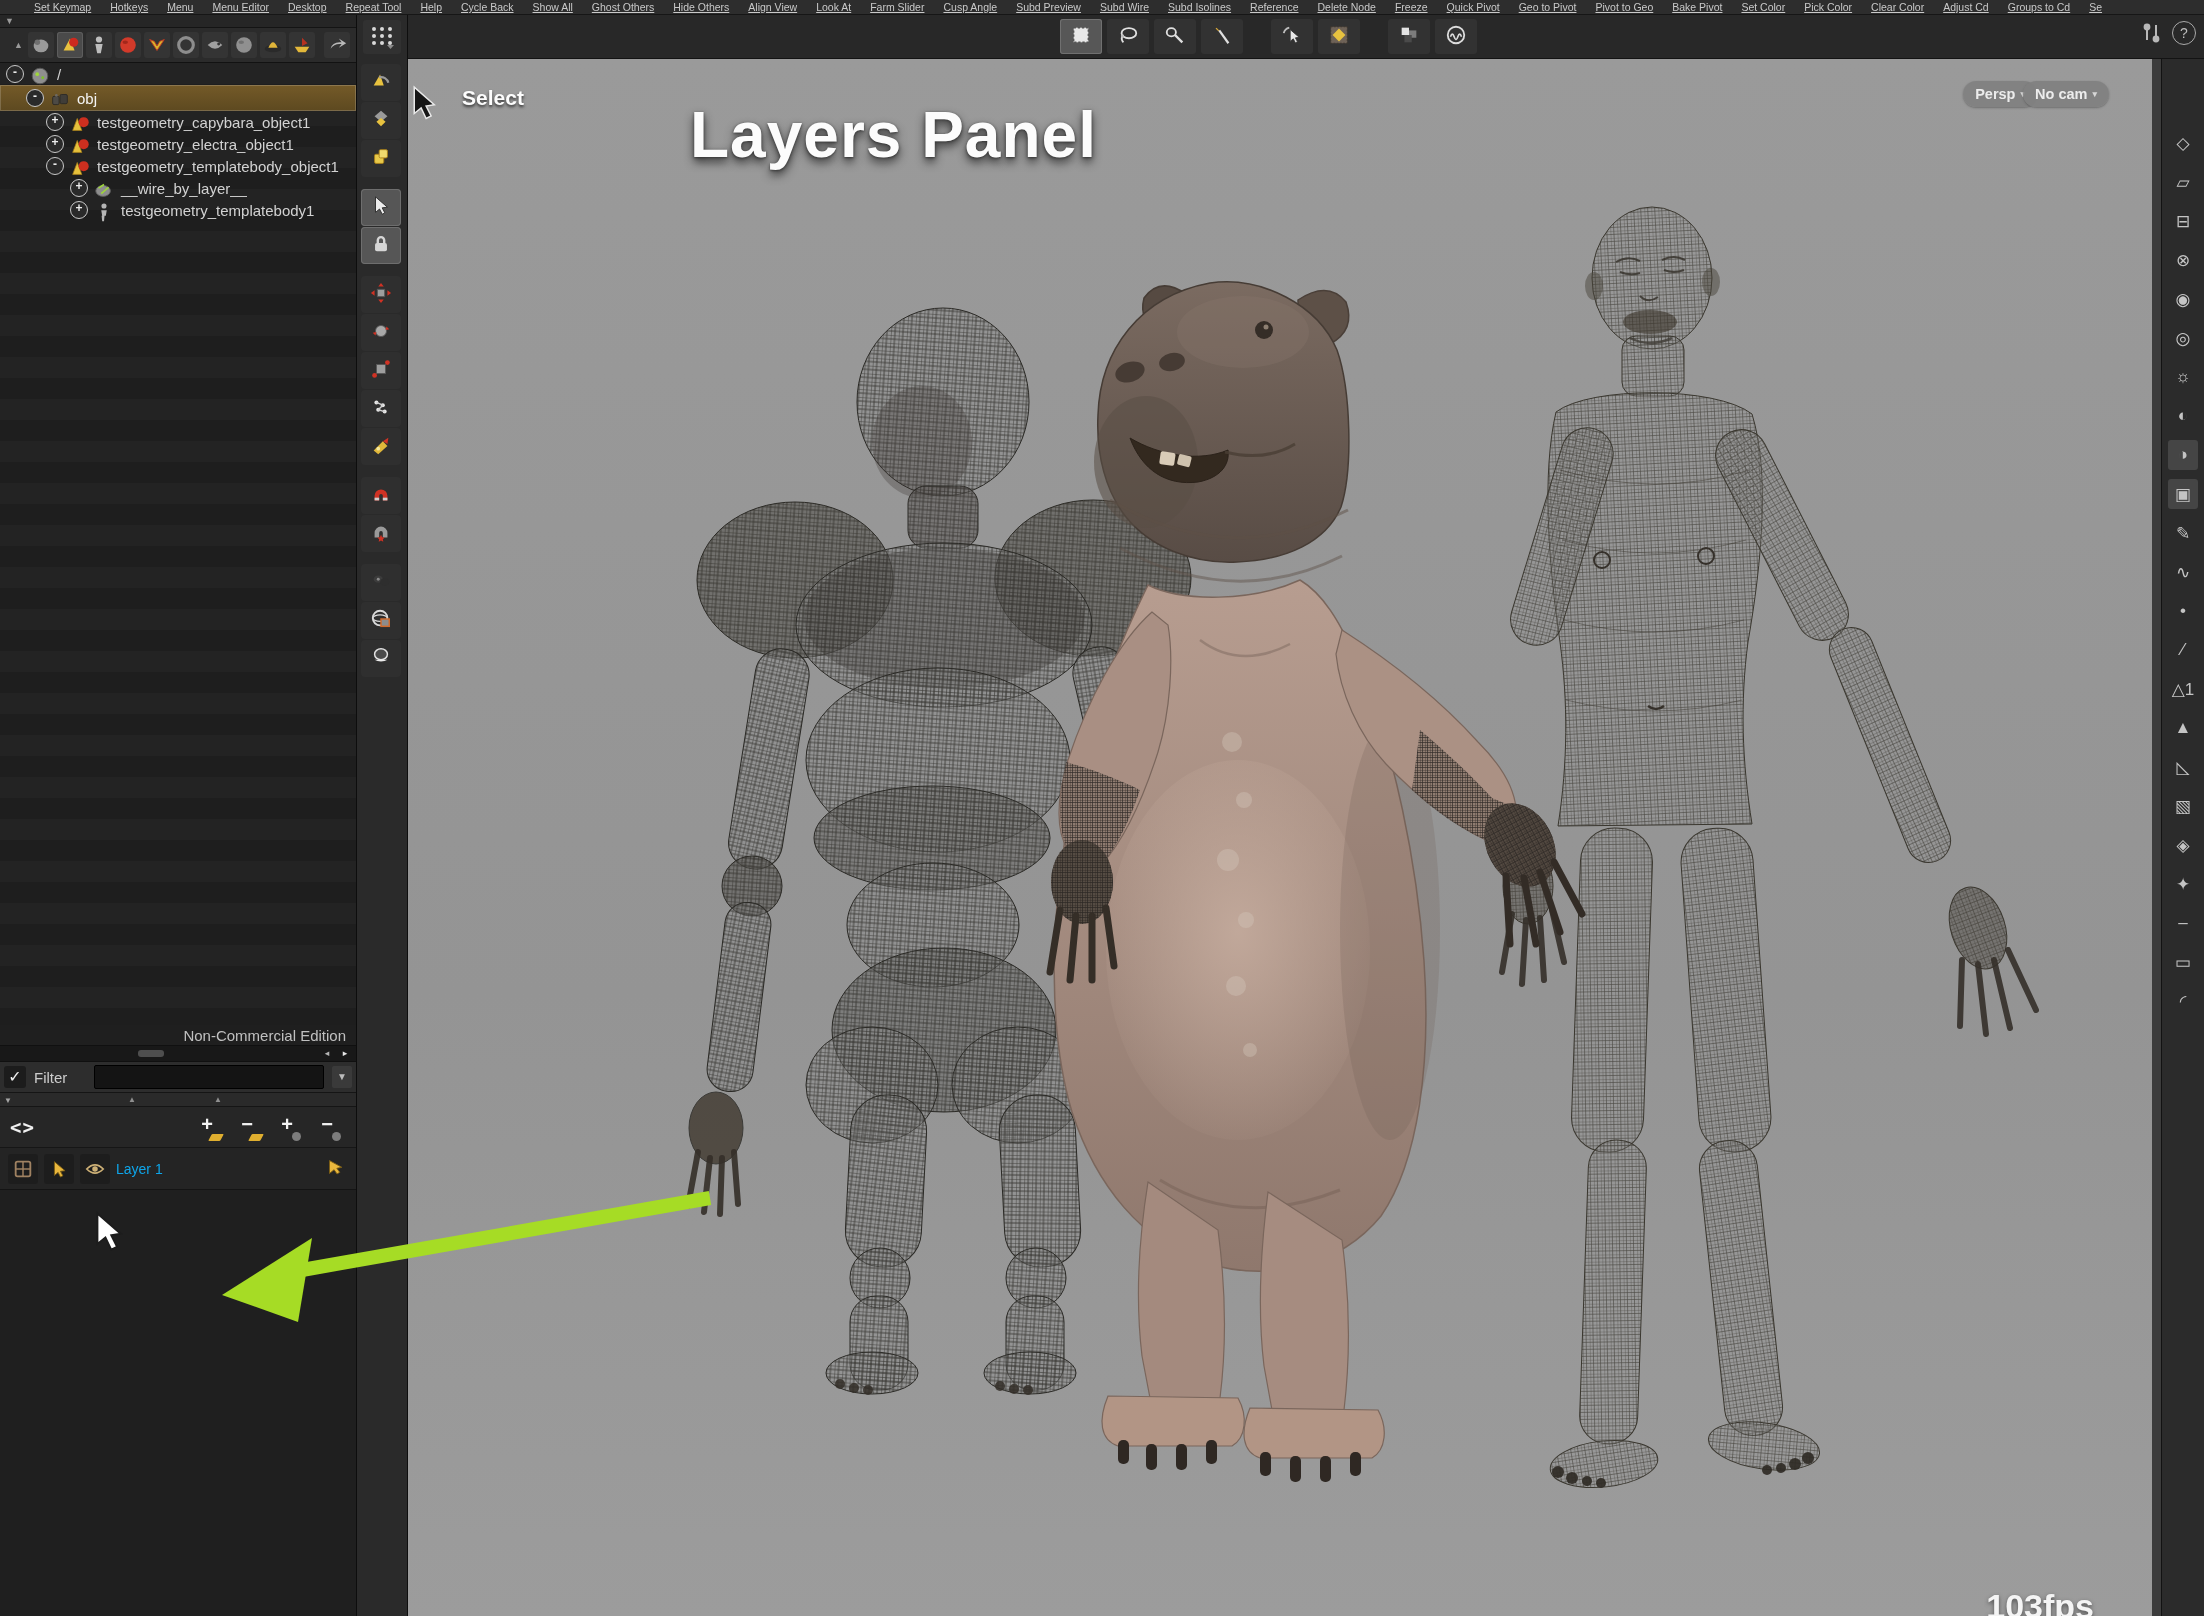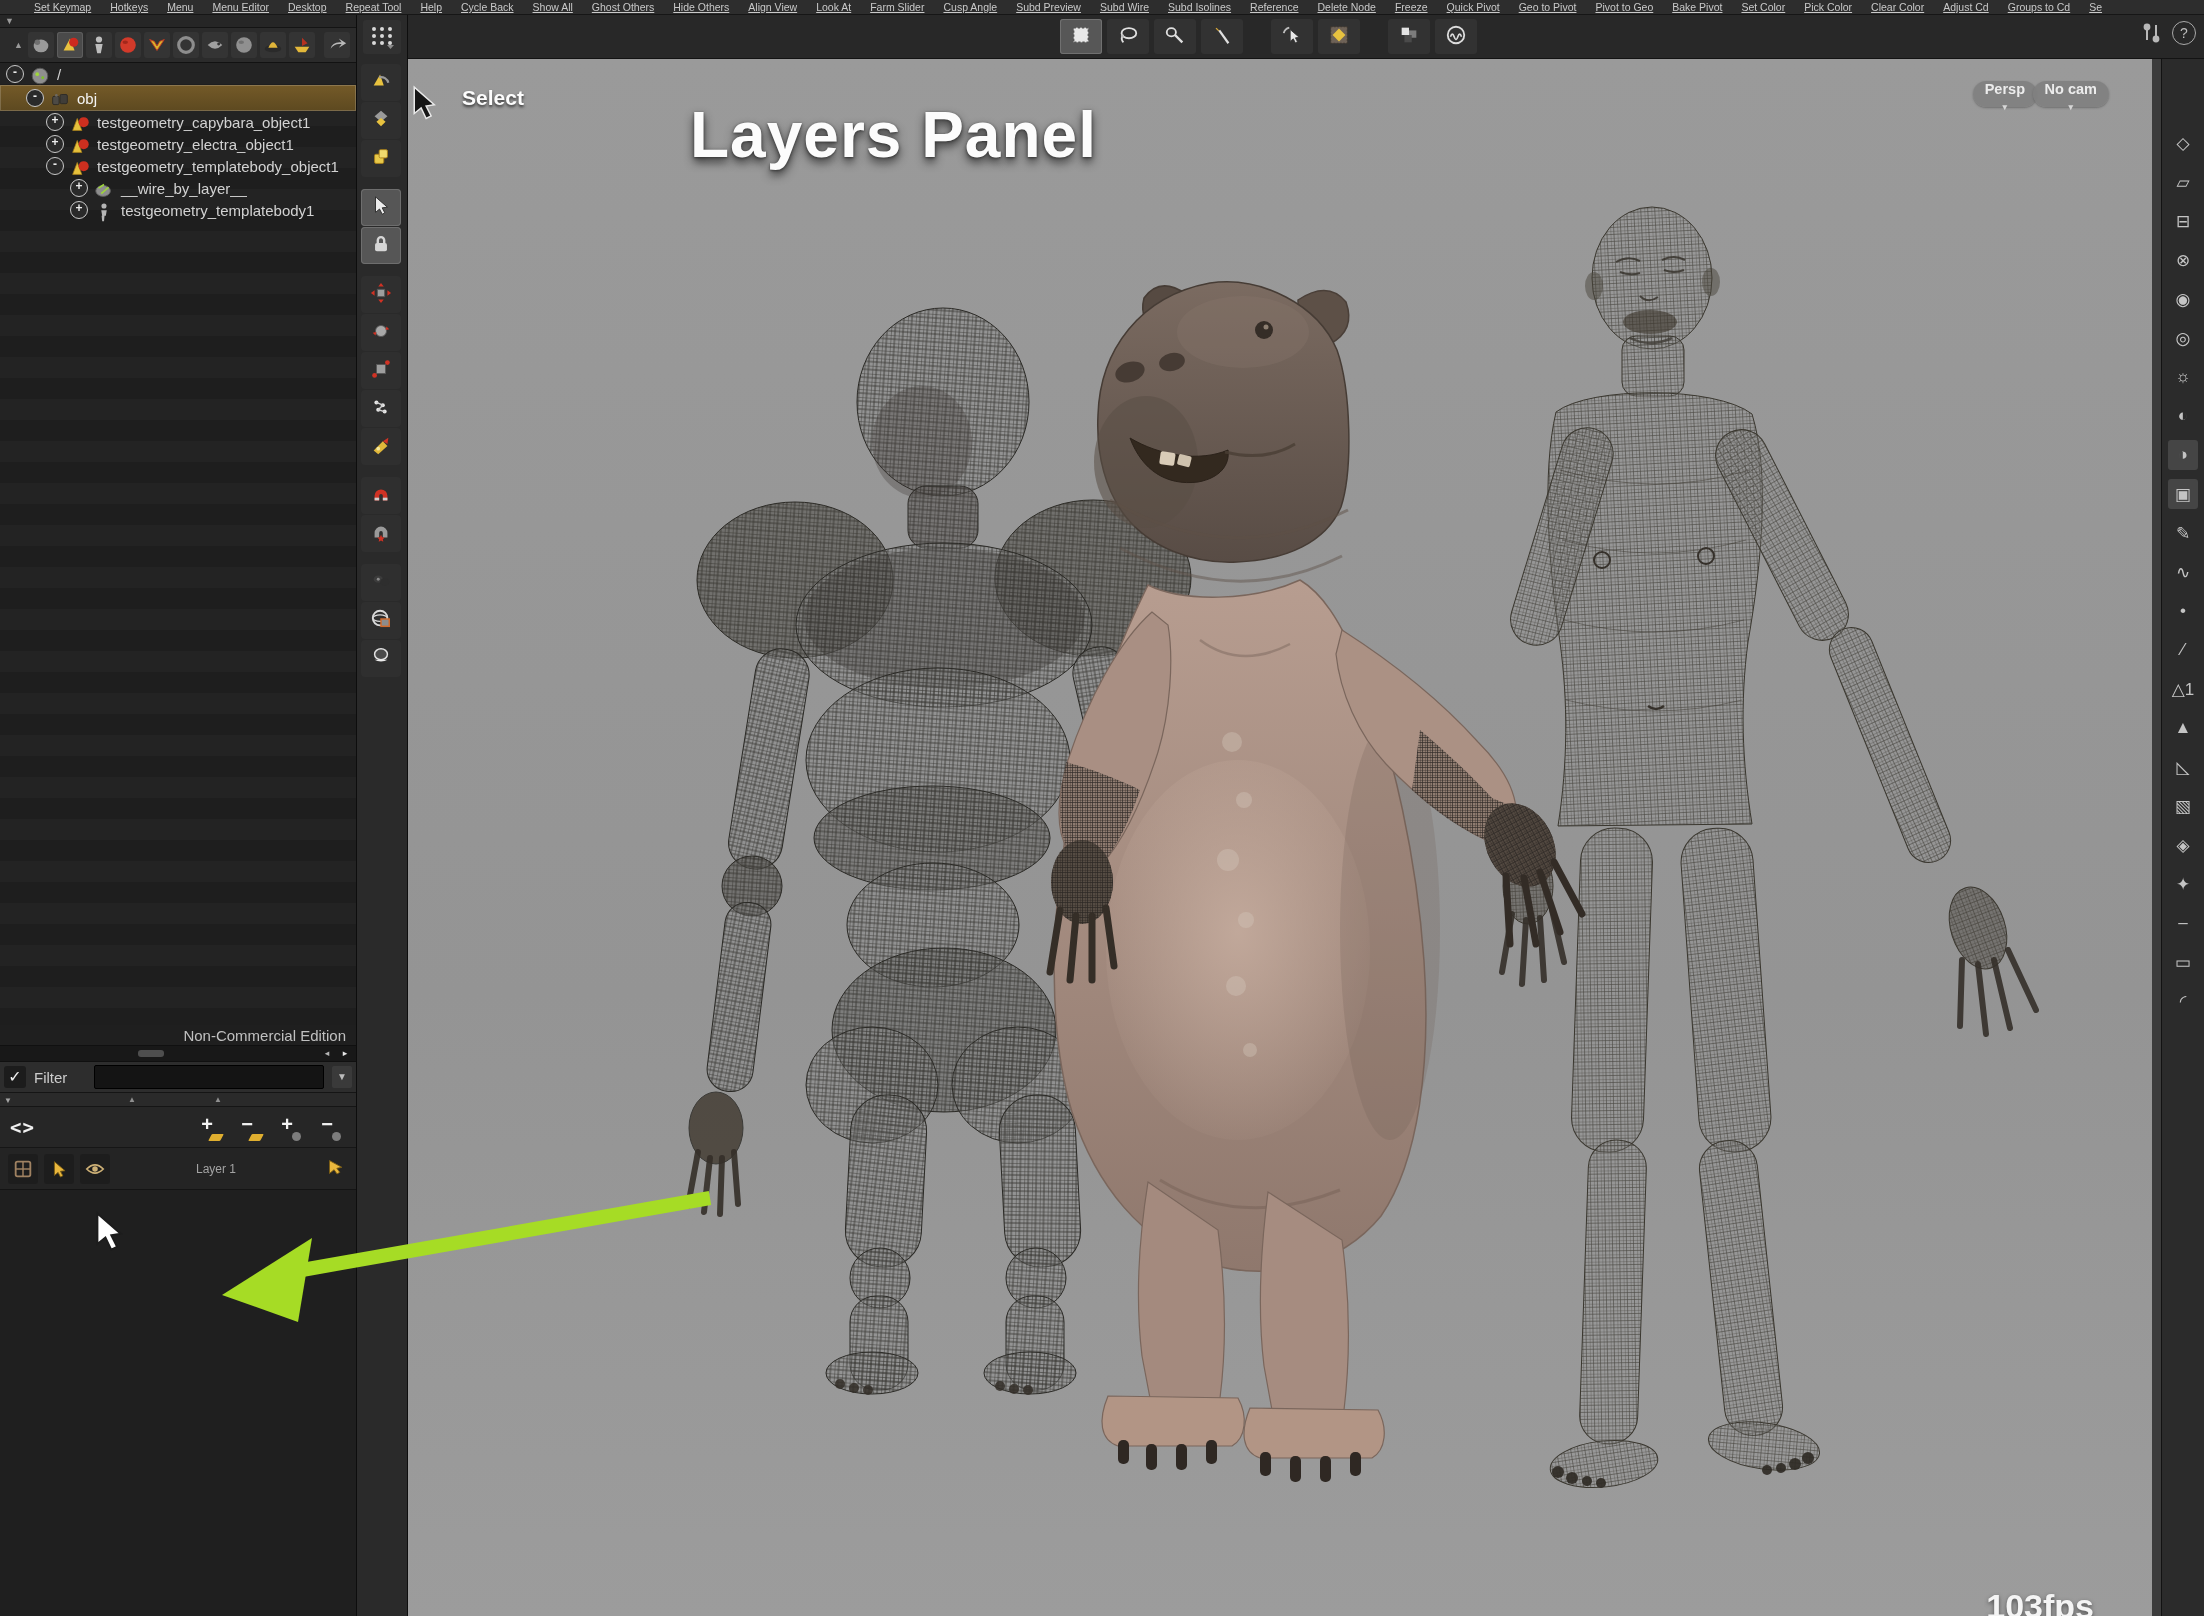--- a/index.html
+++ b/index.html
@@ -53,21 +53,21 @@
   #layer-btns{margin-left:auto;display:flex;gap:14px;padding-right:6px;}
   .lbtn{position:relative;width:26px;height:28px;color:#f2f2f2;font-size:20px;font-weight:bold;
     text-align:center;line-height:22px;}
   .lbtn .badge-layer{position:absolute;right:-2px;bottom:0;width:12px;height:7px;background:#dfae2f;
     transform:skewX(-28deg);border-radius:1px;}
   .lbtn .badge-dot{position:absolute;right:-1px;bottom:0;width:9px;height:9px;background:#7d7d7d;border-radius:50%;}
   .layer-row{height:41px;display:flex;align-items:center;gap:6px;padding:0 8px;border-bottom:1px solid #141414;}
   .layer-row .cell{width:30px;height:30px;border-radius:3px;background:#1d1d1d;display:flex;
     align-items:center;justify-content:center;flex:0 0 auto;}
   .layer-row .cell.lit{background:#2f2f2f;box-shadow:inset 0 0 0 1px #3f3f3f;}
-  .layer-name{flex:1;text-align:center;color:#a3a3a3;font-size:12px;}
+  .layer-name{flex:1;color:#0ea5e9;font-size:14px;}
   .layer-go{width:26px;text-align:center;}
   #layers-rest{height:356px;background:#1f1f1f;}
   
   #left-toolbar{position:absolute;left:357px;top:15px;width:50px;height:1601px;background:#2a2a2a;
     border-right:1px solid #0e0e0e;z-index:20;}
   #grid-dots{margin:5px 4px 10px 6px;width:38px;height:34px;border-radius:3px;background:#313131;
     display:flex;align-items:center;justify-content:center;position:relative;}
   .tool{width:40px;height:37px;margin:1px 4px;border-radius:4px;background:#2f2f2f;display:flex;
     align-items:center;justify-content:center;}
   .tool.active{background:#565656;box-shadow:inset 0 0 0 1px #6e6e6e;}
@@ -85,21 +85,21 @@
     text-align:center;line-height:22px;}
   
   #viewport{position:absolute;left:408px;top:58px;width:1744px;height:1558px;overflow:hidden;
     background:linear-gradient(180deg,#9a9a9a 0%,#949494 60%,#9c9c9c 100%);z-index:10;}
   #vp-mode{position:absolute;left:54px;top:28px;color:#fdfdfd;font-size:21px;font-weight:bold;
     text-shadow:0 2px 3px rgba(30,30,30,.85);}
   #vp-title{position:absolute;left:282px;top:40px;color:#fcfcfc;font-size:64px;font-weight:bold;
     letter-spacing:1px;text-shadow:0 5px 10px rgba(45,45,45,.9),0 1px 3px rgba(45,45,45,.9);}
   .cam-badge{position:absolute;top:23px;height:26px;border-radius:13px;background:rgba(128,128,128,.92);
     color:#ececec;font-size:14.5px;font-weight:bold;display:flex;align-items:center;gap:5px;
-    padding:0 12px;box-shadow:0 1px 2px rgba(70,70,70,.5);flex-direction:column;}
+    padding:0 12px;box-shadow:0 1px 2px rgba(70,70,70,.5);}
   .cam-badge .dot{font-size:9px;color:#d6d6d6;}
   #fps{position:absolute;right:58px;bottom:-10px;color:#f4f4f4;font-size:34px;font-weight:bold;
     text-shadow:0 2px 4px rgba(60,60,60,.8);}
   #scene-svg{position:absolute;left:0;top:0;}
   
   #right-strip{position:absolute;left:2152px;top:58px;width:9px;height:1558px;background:#3c3c3c;z-index:15;}
   #right-toolbar{position:absolute;left:2161px;top:58px;width:43px;height:1558px;background:#2b2b2b;
     border-left:1px solid #121212;z-index:20;display:flex;flex-direction:column;align-items:center;
     padding-top:70px;gap:9px;box-sizing:border-box;}
   .ric{width:30px;height:30px;border-radius:3px;display:flex;align-items:center;justify-content:center;

